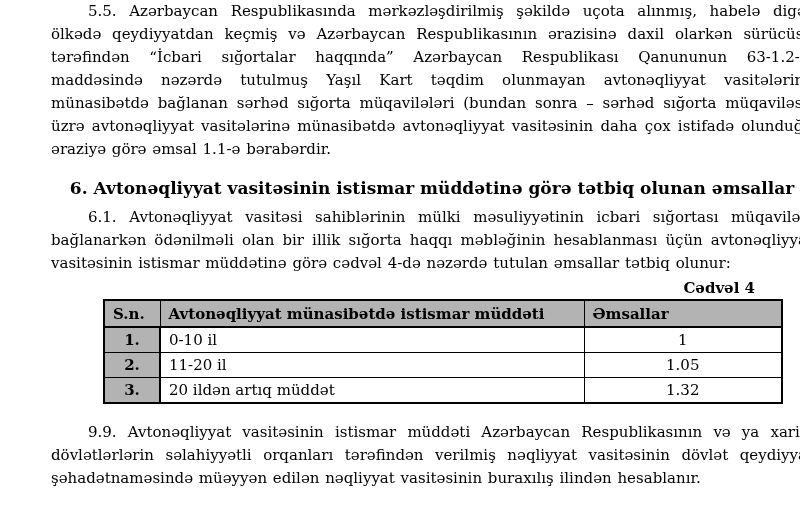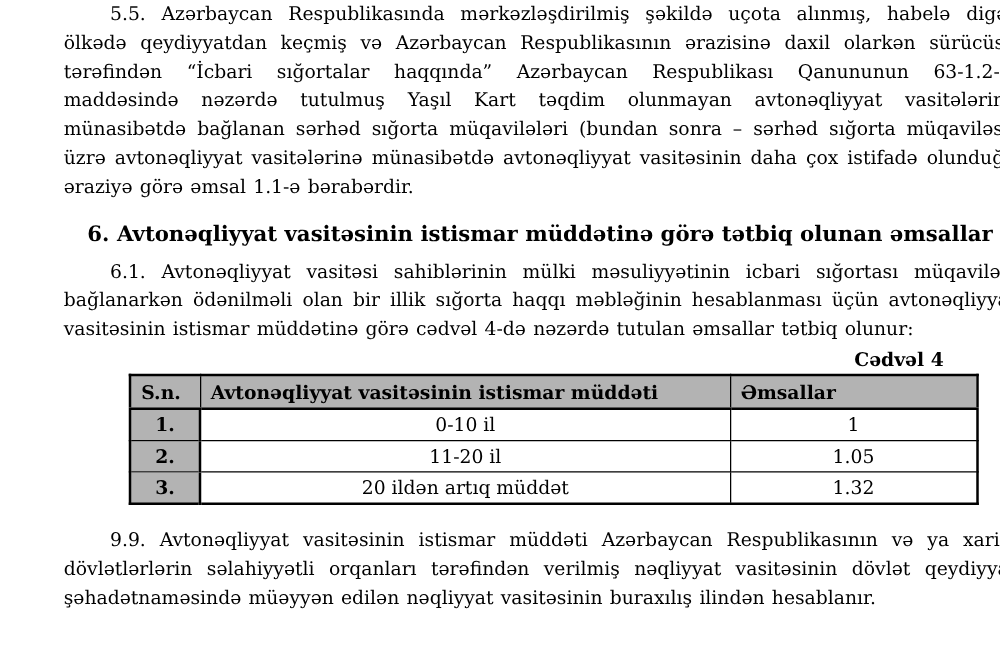--- a/index.html
+++ b/index.html
@@ -68,21 +68,21 @@
   }
   .coef-table col.c-sn { width: 56px; }
   .coef-table col.c-period { width: 424px; }
   .coef-table col.c-coef { width: 198px; }
   .coef-table td.sn {
     background: #b3b3b3;
     font-weight: bold;
     text-align: center;
     border-right: 2px solid #000000;
   }
-  .coef-table td.period { text-align: center; }
+  .coef-table td.period { text-align: left; }
   .coef-table td.coef { text-align: center; }
   .para-after-table { margin-top: 17px; }
 </style>
 </head>
 <body>
 
 <div class="page">
 
   <p class="para">5.5. Azərbaycan Respublikasında mərkəzləşdirilmiş şəkildə uçota alınmış, habelə digər ölkədə qeydiyyatdan keçmiş və Azərbaycan Respublikasının ərazisinə daxil olarkən sürücüsü tərəfindən “İcbari sığortalar haqqında” Azərbaycan Respublikası Qanununun 63-1.2-ci maddəsində nəzərdə tutulmuş Yaşıl Kart təqdim olunmayan avtonəqliyyat vasitələrinə münasibətdə bağlanan sərhəd sığorta müqavilələri (bundan sonra – sərhəd sığorta müqaviləsi) üzrə avtonəqliyyat vasitələrinə münasibətdə avtonəqliyyat vasitəsinin daha çox istifadə olunduğu əraziyə görə əmsal 1.1-ə bərabərdir.</p>
 
@@ -94,21 +94,21 @@
 
   <table class="coef-table">
     <colgroup>
       <col class="c-sn">
       <col class="c-period">
       <col class="c-coef">
     </colgroup>
     <thead>
       <tr>
         <th>S.n.</th>
-        <th>Avtonəqliyyat vasitəsinin istismar müddəti</th>
+        <th>Avtonəqliyyat münasibətdə istismar müddəti</th>
         <th>Əmsallar</th>
       </tr>
     </thead>
     <tbody>
       <tr>
         <td class="sn">1.</td>
         <td class="period">0-10 il</td>
         <td class="coef">1</td>
       </tr>
       <tr>

